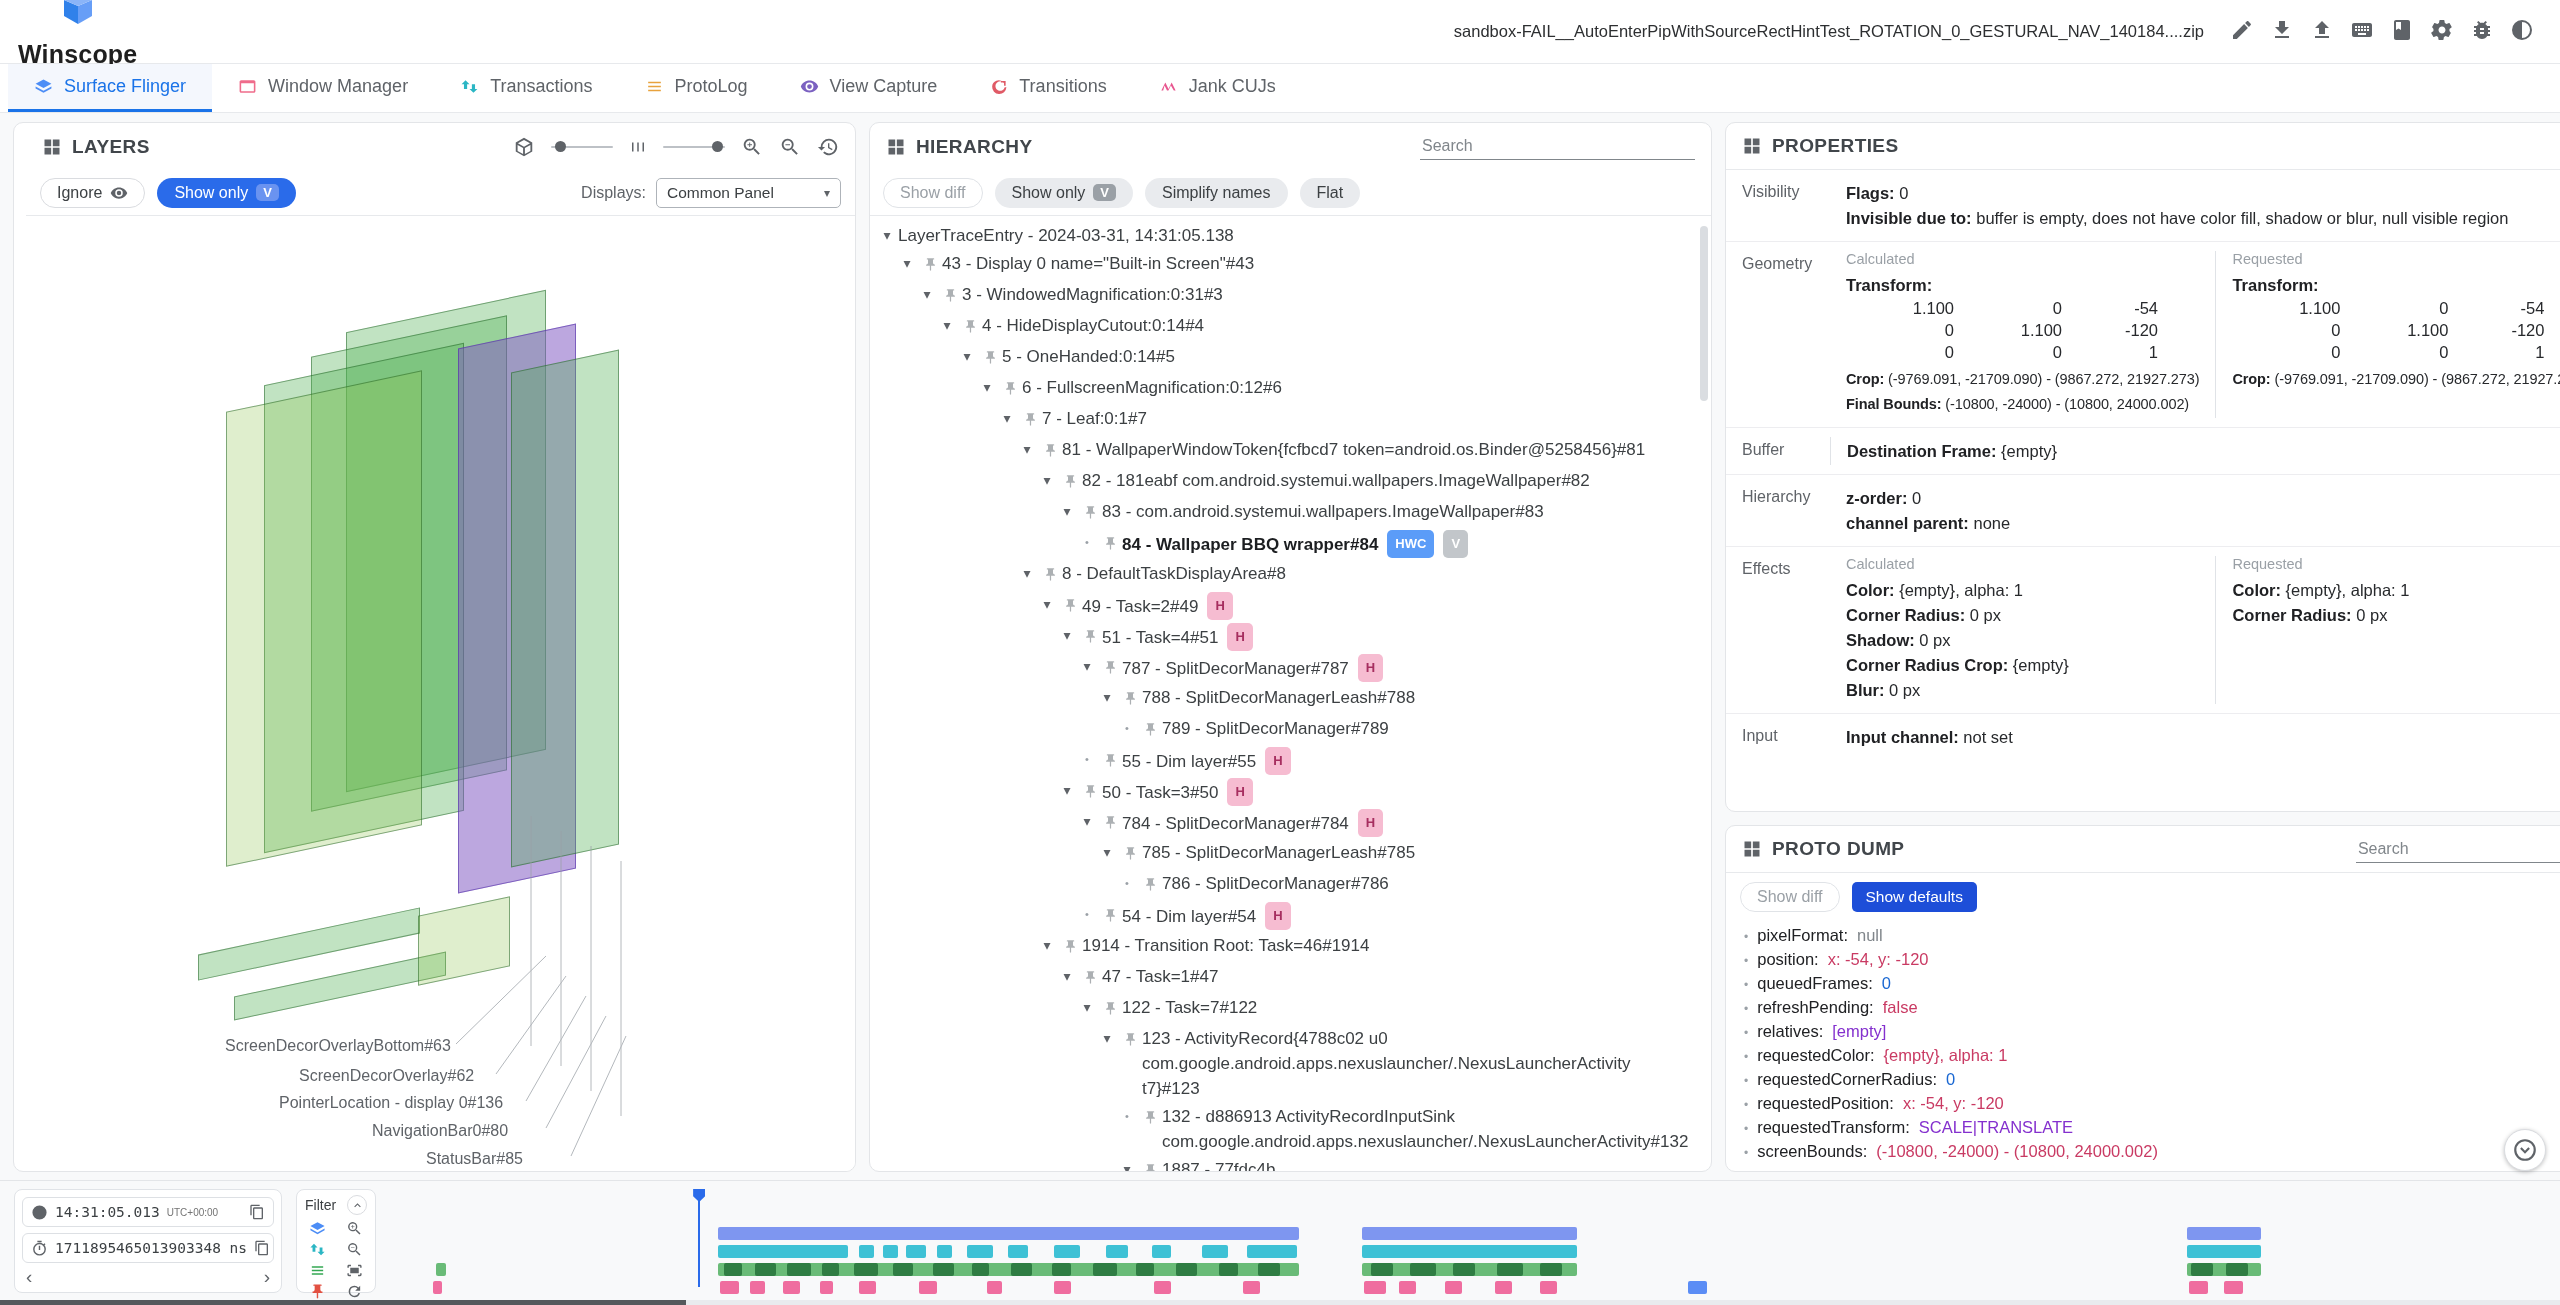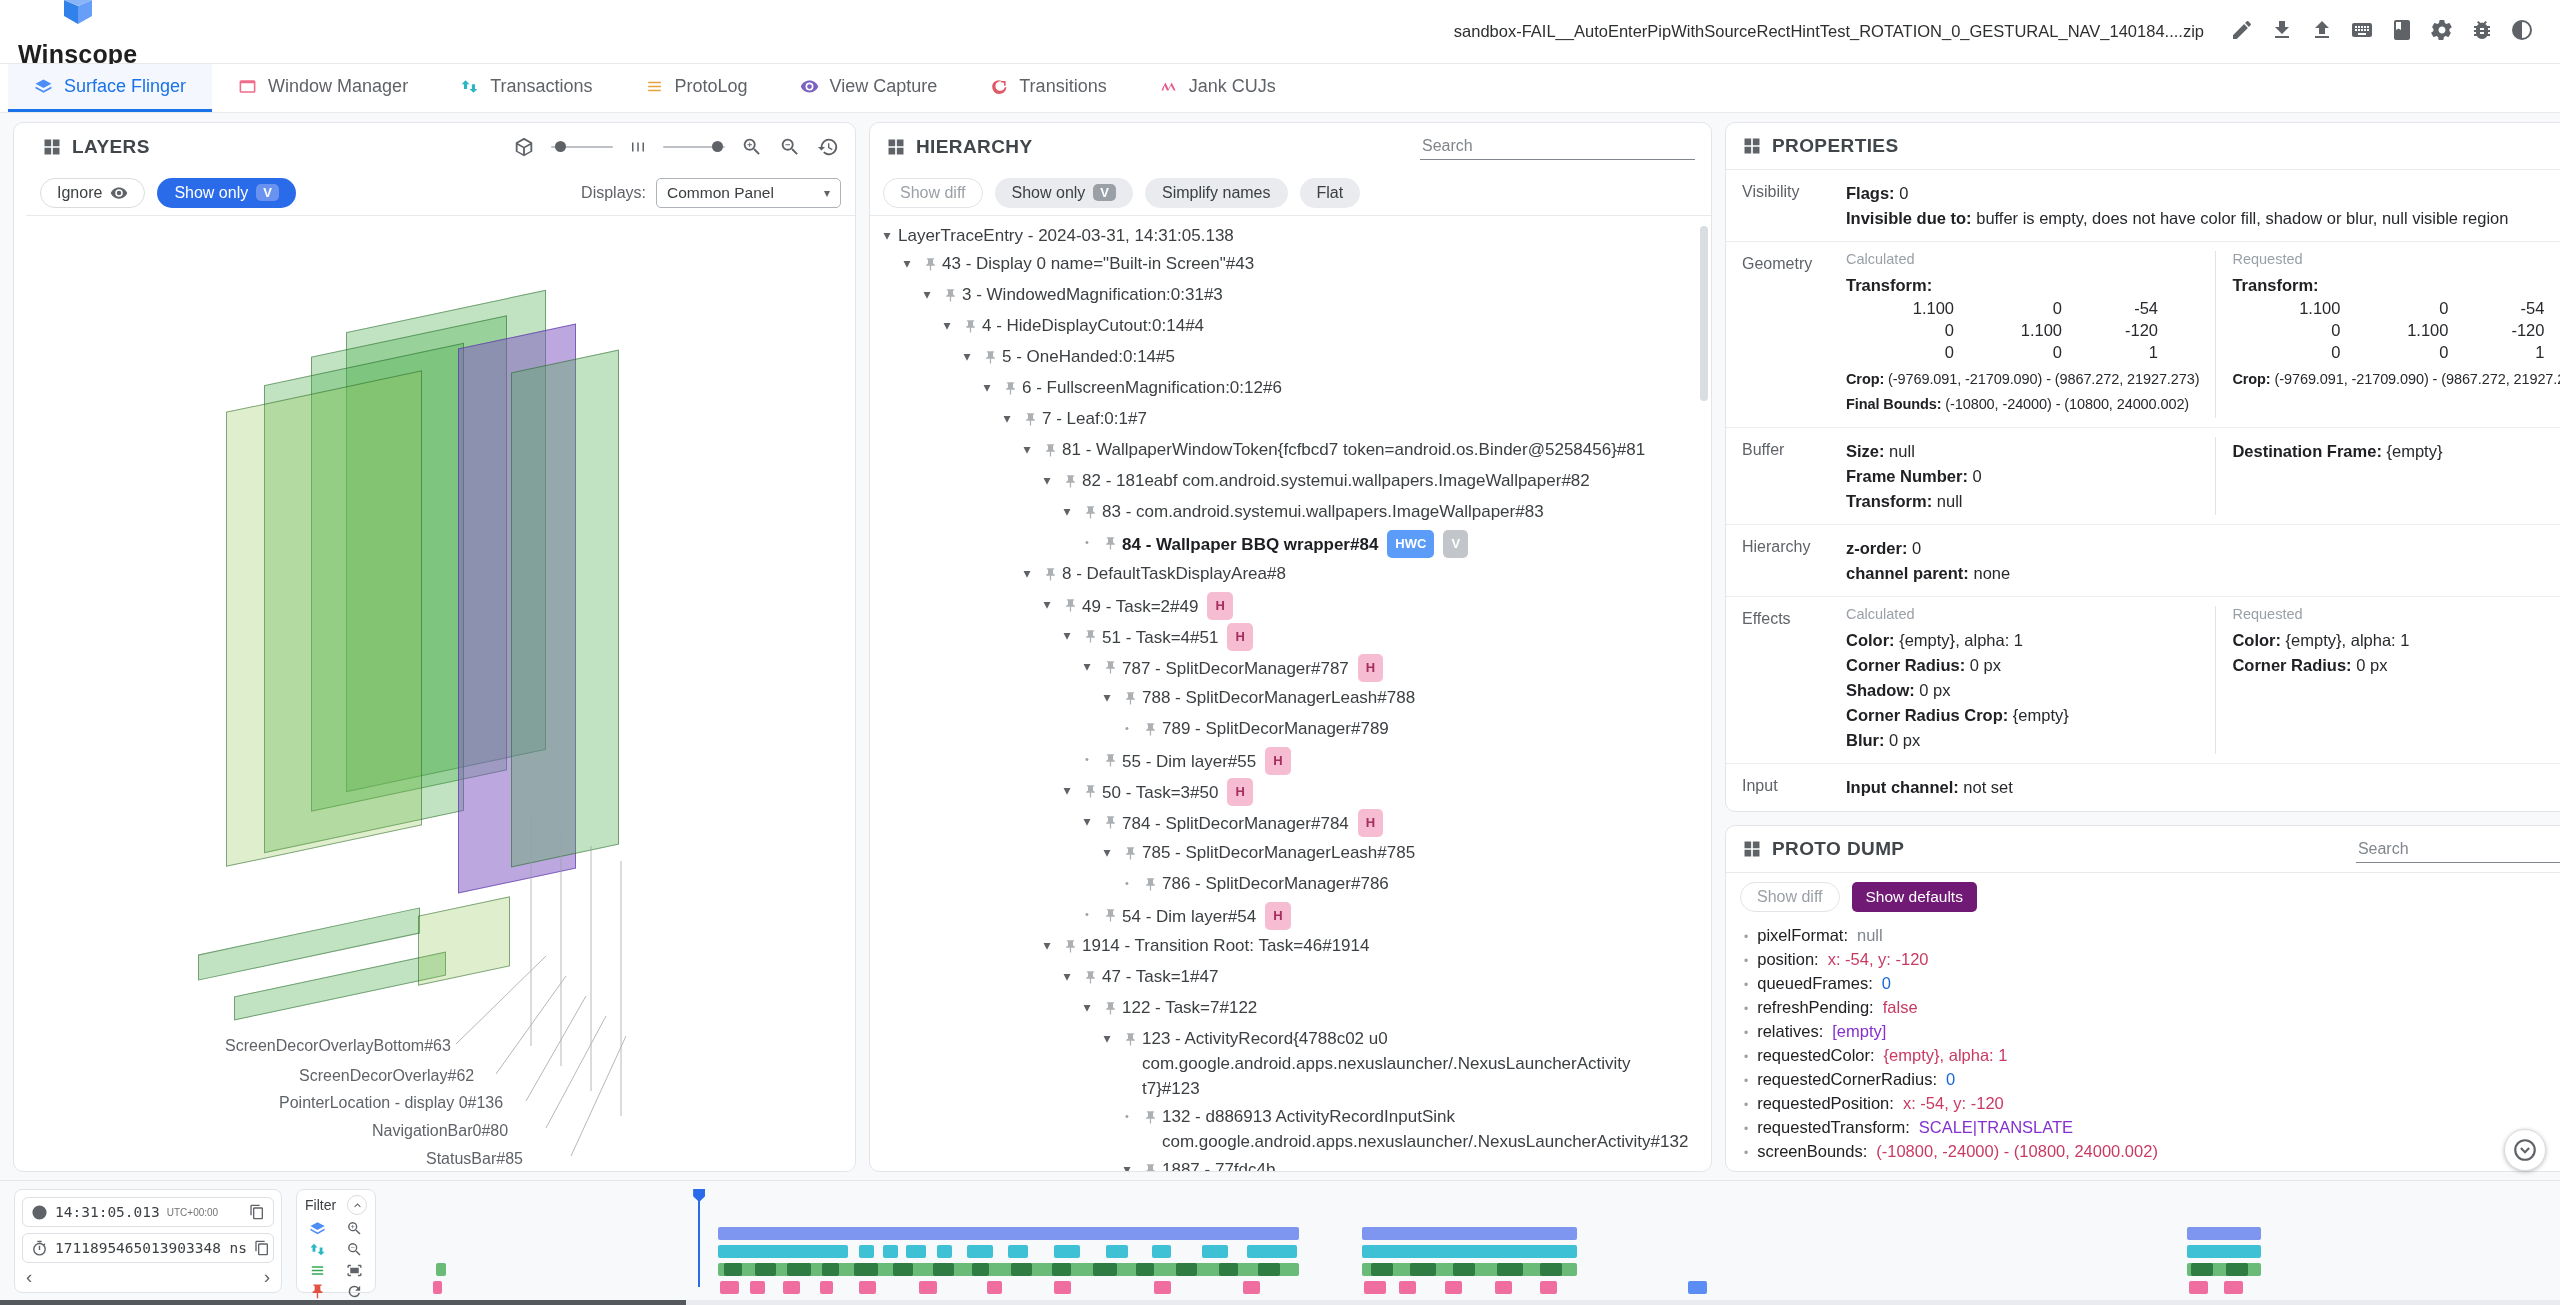--- a/index.html
+++ b/index.html
@@ -112,21 +112,21 @@
 
   .rec-card { position:absolute; left:325px; top:140px; width:388px; height:46px; z-index:6;
     background:#fff; border:1px solid #ececee; border-radius:8px;
     box-shadow:0 2px 6px rgba(0,0,0,.24), 0 8px 20px rgba(0,0,0,.12);
     display:flex; align-items:center; gap:14px; padding:0 16px; }
   .rec-title { font-size:17px; color:#3c4043; }
   .minimize-bar { margin-left:auto; width:18px; height:3px; background:#5f6368; border-radius:1px; cursor:pointer; }
 
   
   .proto-controls { display:flex; align-items:center; gap:12px; padding:9px 14px 7px; flex:none; }
-  .btn-blue { background:#701a75; color:#fff; border:none; border-radius:5px; padding:6px 14px;
+  .btn-blue { background:#1d4ed8; color:#fff; border:none; border-radius:5px; padding:6px 14px;
     font-size:15.5px; cursor:pointer; font-family:inherit; }
   .proto-list { flex:1; overflow:hidden; padding:4px 0; position:relative; }
   .proto-row { display:flex; align-items:baseline; gap:9px; padding:2.5px 18px; font-size:16.5px; }
   .p-bullet { color:#9aa0a6; font-size:12px; flex:none; }
   .p-key { color:#202124; }
   .p-val.gray { color:#80868b; } .p-val.red { color:#c93a63; }
   .p-val.blue { color:#1967d2; } .p-val.purple { color:#8430ce; }
 
   .scroll-fab { position:absolute; right:14px; bottom:134px; width:42px; height:42px; z-index:7;
     border-radius:50%; background:#fff; border:1px solid #dadce0; cursor:pointer;
@@ -686,25 +686,20 @@
                     <span>1</span>
                 </div>
                 <div class="kv crop-line"><b>Crop:</b> <span>(-9769.091, -21709.090) - (9867.272, 21927.273)</span></div>
               </div>
             </div>
           </div>
 
           <div class="sec">
             <div class="sec-label">Buffer</div>
             <div class="sec-content">
-              <div class="pcol">
-                <div class="kv"><b>Size:</b> <span>null</span></div>
-                <div class="kv"><b>Frame Number:</b> <span>0</span></div>
-                <div class="kv"><b>Transform:</b> <span>null</span></div>
-              </div>
               <div class="pcol req">
                 <div class="kv"><b>Destination Frame:</b> <span>{empty}</span></div>
               </div>
             </div>
           </div>
 
           <div class="sec">
             <div class="sec-label">Hierarchy</div>
             <div class="sec-content">
                 <div class="pcol">

